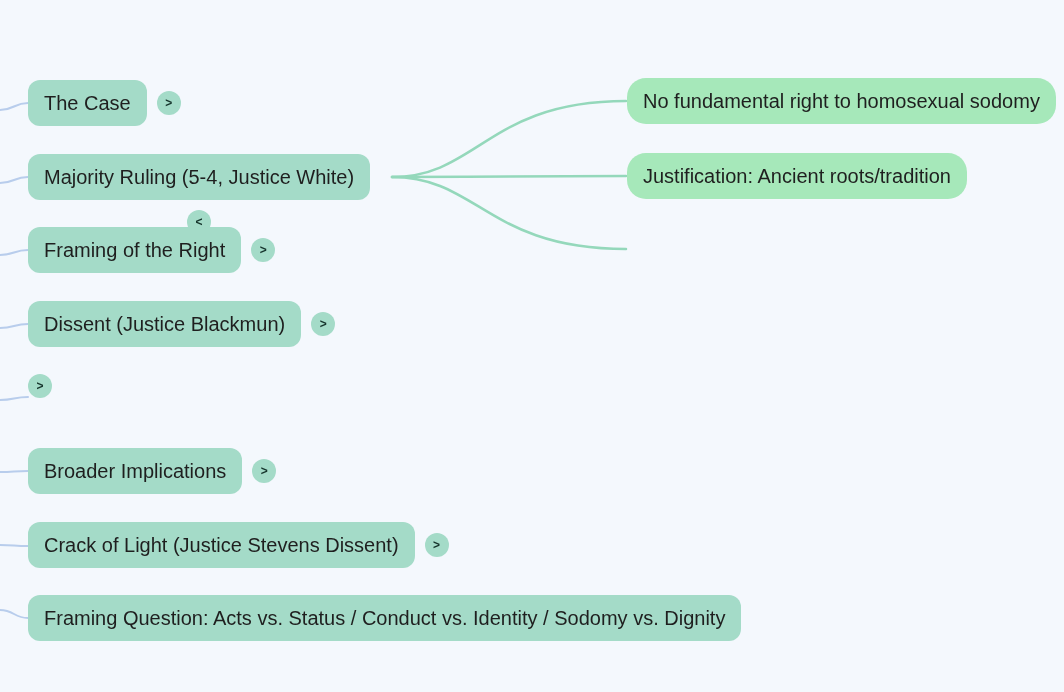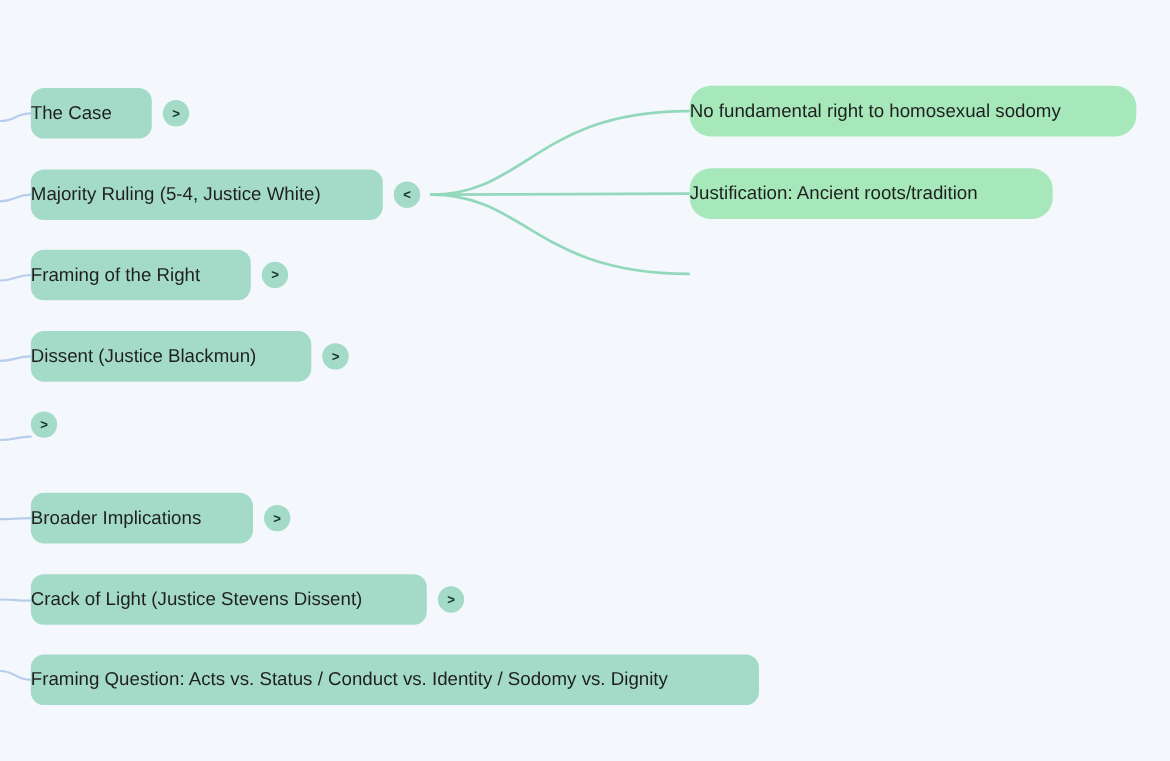--- a/index.html
+++ b/index.html
@@ -36,25 +36,25 @@
   .node-row {
     position: absolute;
     display: flex;
     align-items: center;
     gap: 10px;
   }
   .node {
     height: 46px;
     display: flex;
     align-items: center;
-    padding: 0 0;
+    padding: 0 16px;
     border-radius: 12px;
     box-sizing: border-box;
     white-space: nowrap;
-    font-size: 17px;
+    font-size: 20px;
     color: var(--text, #1f1f1f);
     cursor: pointer;
   }
   .node-left { background: var(--node-left, #a4dbc8); }
   .node-right { background: var(--node-right, #a6e8ba); border-radius: 19px; }
   .toggle {
     width: 24px;
     height: 24px;
     border-radius: 50%;
     background: var(--node-left, #a4dbc8);
@@ -92,21 +92,21 @@
 
   <div class="node-row" style="left:28px; top:80px;">
     <div class="node node-left" style="min-width:110px;">
       <span>The Case</span>
     </div>
     <div class="toggle">
       <span>&gt;</span>
     </div>
   </div>
 
-  <div class="node-row" style="left:28px; top:154px;">
+  <div class="node-row" style="left:28px; top:154px;flex-direction:column;">
     <div class="node node-left" style="min-width:320px;">
       <span>Majority Ruling (5-4, Justice White)</span>
     </div>
     <div class="toggle">
       <span>&lt;</span>
     </div>
   </div>
 
   <div class="node-row" style="left:28px; top:227px;align-items:center;">
     <div class="node node-left" style="min-width:200px;">

